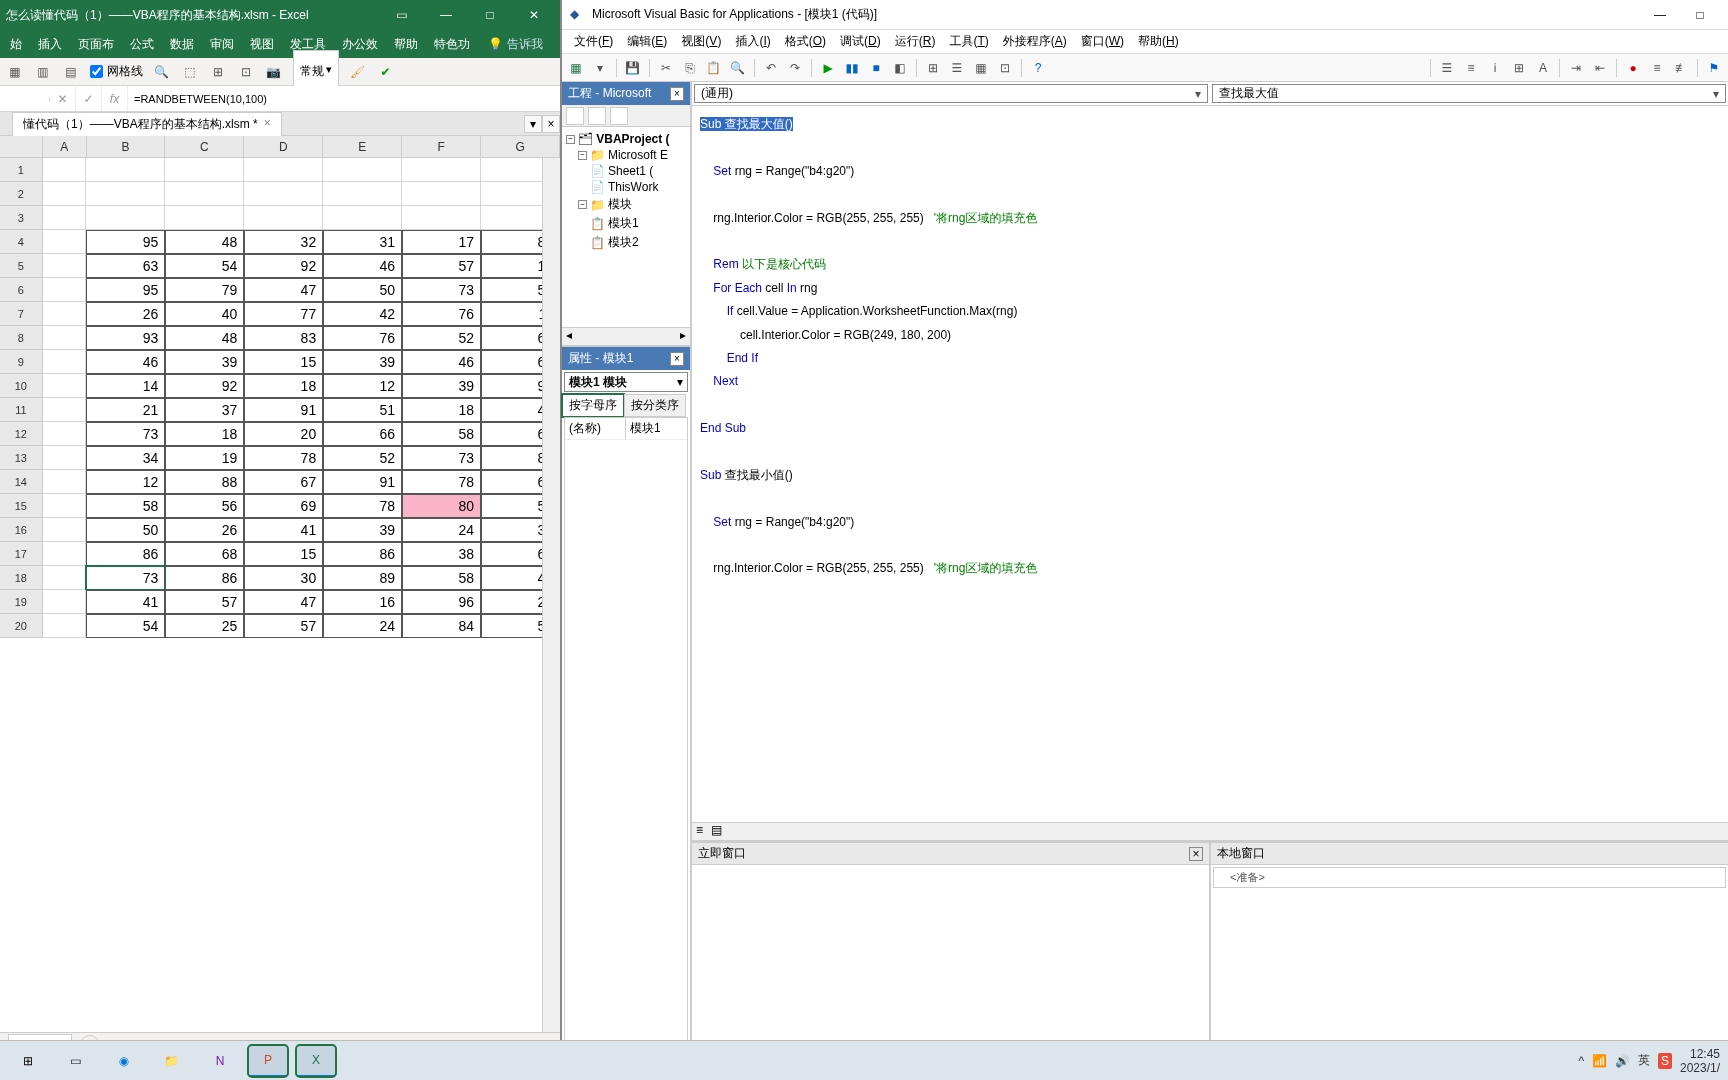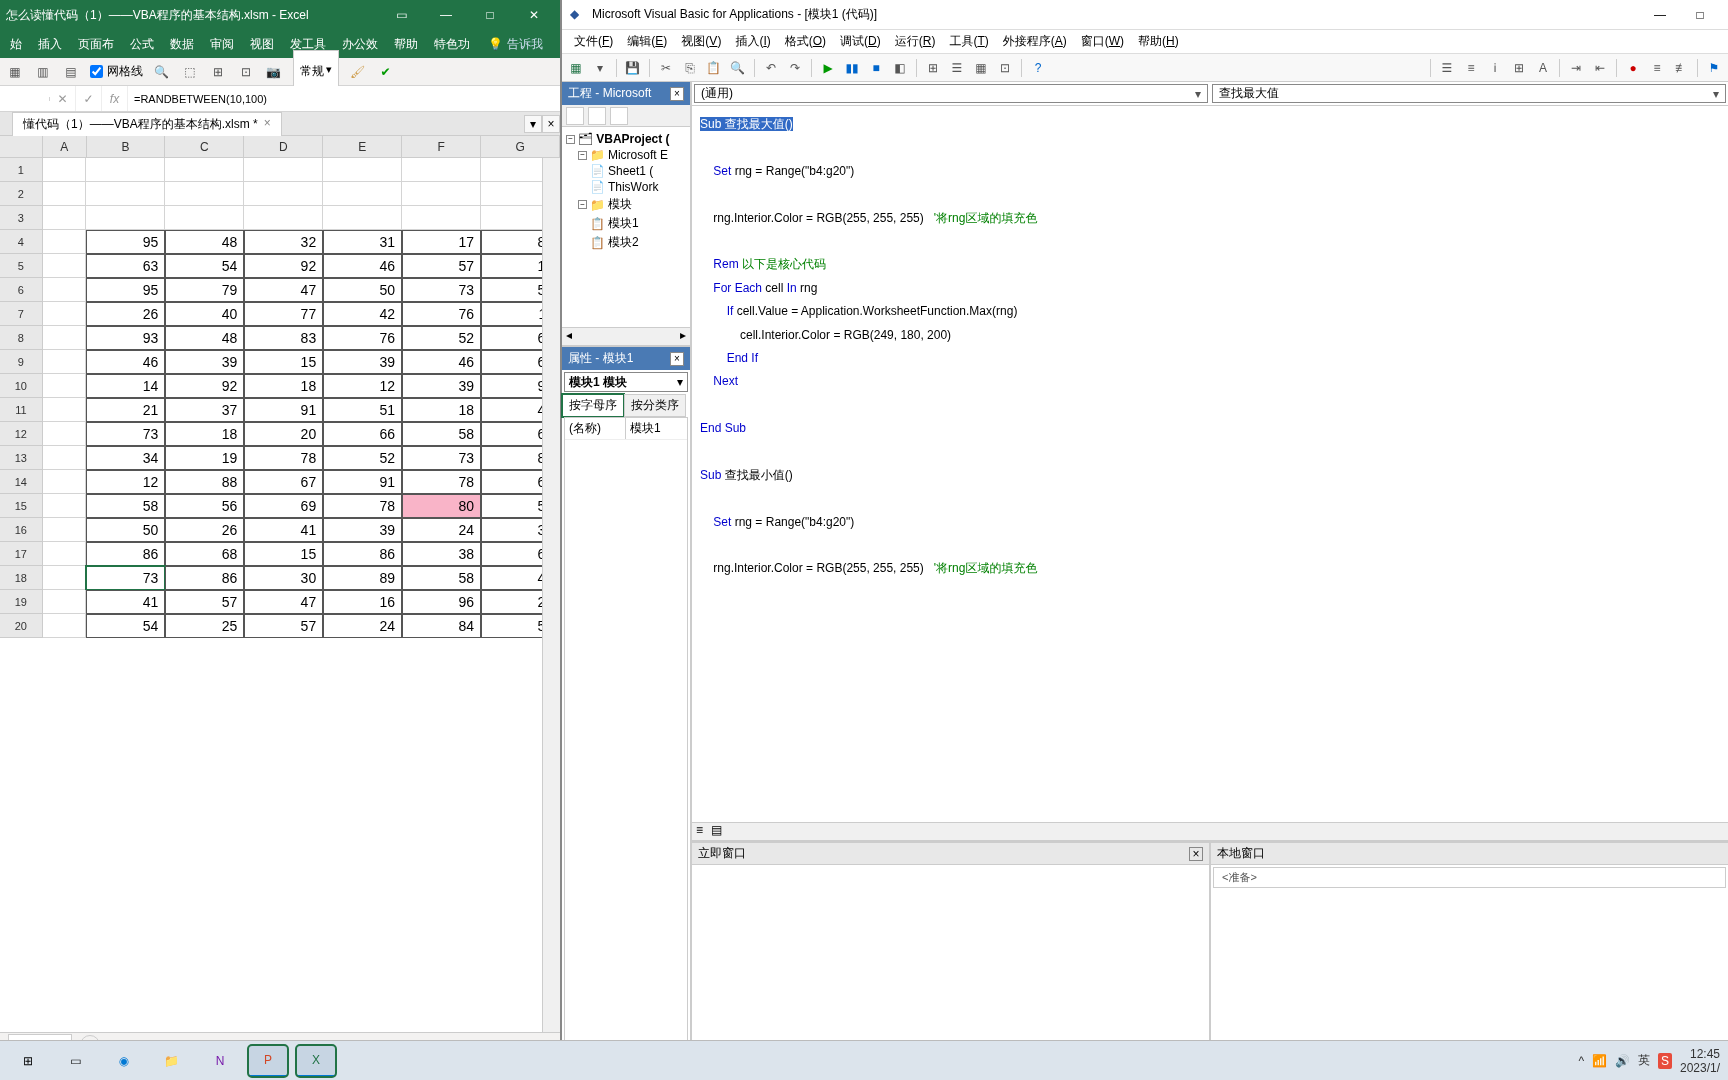--- a/index.html
+++ b/index.html
@@ -83,21 +83,21 @@
 .code-drop{flex:1;border:1px solid #888;margin:2px;display:flex;align-items:center;padding:0 6px;font-size:12px;background:#fff}
 .code-drop .arr{margin-left:auto;color:#555}
 .code-area{flex:1;font-family:Consolas,monospace;font-size:18px;line-height:1.3;padding:4px 8px;overflow:hidden;background:#fff;white-space:pre}
 .code-area .kw{color:#0000cd}
 .code-area .cm{color:#008000}
 .code-area .sel{background:#316ac5;color:#fff}
 .bottom-panes{height:240px;display:flex;border-top:3px solid #ccc}
 .imm-pane{flex:1;display:flex;flex-direction:column;border-right:2px solid #ccc}
 .loc-pane{flex:1;display:flex;flex-direction:column}
 .pane-title{background:#e8e8e8;padding:2px 6px;font-size:11px;display:flex;align-items:center;border-bottom:1px solid #ccc}
-.loc-status{border:1px solid #ccc;margin:2px;padding:2px 8px;font-size:11px;color:#555}
+.loc-status{border:1px solid #ccc;margin:2px;padding:2px 16px;font-size:11px;color:#555}
 .loc-headers{display:flex;border-bottom:1px solid #ccc;background:#f0f0f0}
 .loc-h{flex:1;padding:2px 4px;font-size:11px;border-right:1px solid #ccc}
 
 .taskbar{position:absolute;bottom:0;left:0;right:0;height:40px;background:#dce4ec;display:flex;align-items:center;padding:0 8px;gap:8px;border-top:1px solid #bbb}
 .tb-item{width:40px;height:32px;display:flex;align-items:center;justify-content:center;border-radius:4px}
 .tb-item.active{background:#c7d5e3;border-bottom:2px solid #0078d4}
 .tb-tray{margin-left:auto;display:flex;align-items:center;gap:8px;font-size:11px;color:#333}
 </style>
 </head>
 <body>

